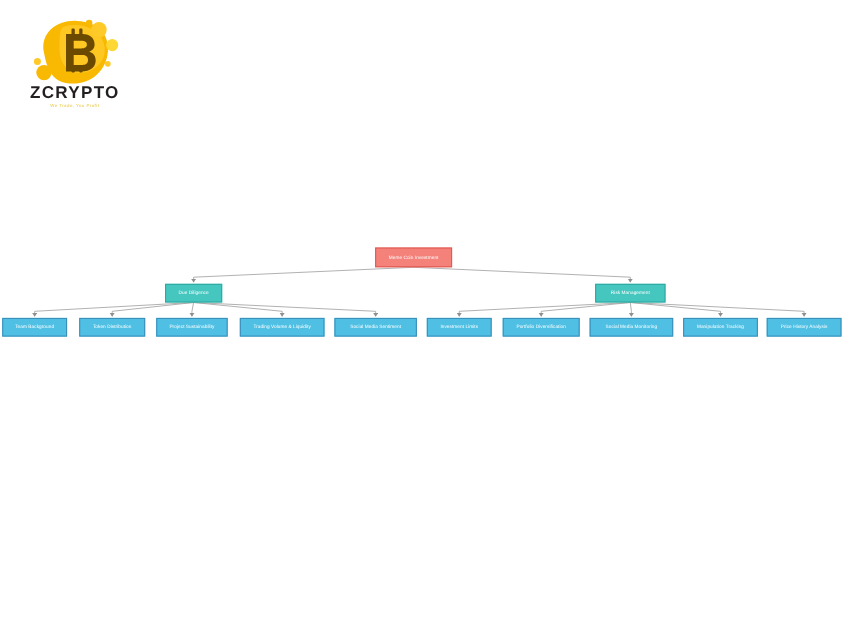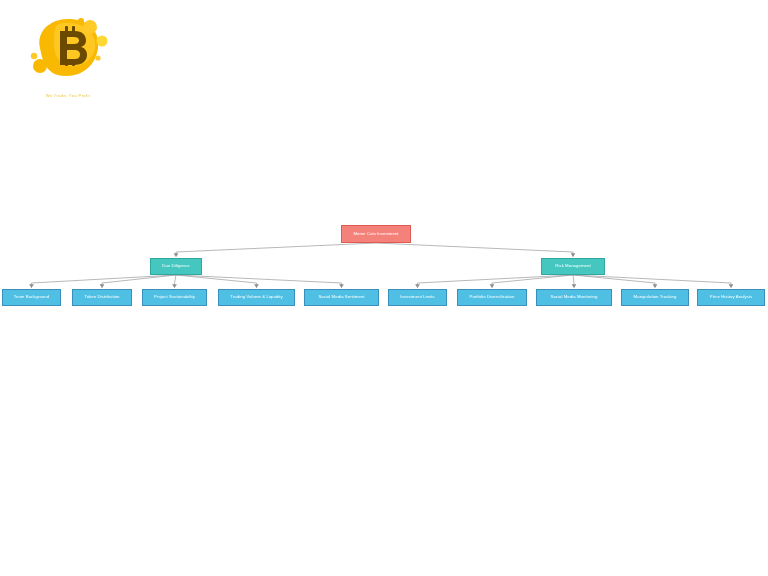--- a/index.html
+++ b/index.html
@@ -113,20 +113,21 @@
     <g fill="#6b4a00">
       <rect x="47" y="12" width="3" height="6" rx="1"></rect>
       <rect x="54" y="12" width="3" height="6" rx="1"></rect>
       <rect x="47" y="46" width="3" height="6" rx="1"></rect>
       <rect x="54" y="46" width="3" height="6" rx="1"></rect>
       <path d="M42 17 H57 C64 17 68 21 68 26.5 C68 30 66 32 63 33 C67 34 69 37 69 41 C69 47 64 51 56 51 H42 Z
                M49 23 V30 H56 C59 30 61 29 61 26.5 C61 24 59 23 56 23 Z
                M49 36 V45 H57 C60 45 62 43.5 62 40.5 C62 37.5 60 36 57 36 Z"></path>
     </g>
   </svg>
+  <div class="wordmark">ZCRYPTO</div>
   <div class="tagline">We Trade, You Profit</div>
 </div>
 
 <div id="diagram">
   <svg id="edges" viewBox="0 0 768 576">
     <defs>
       <marker id="arrow" markerWidth="6" markerHeight="6" refX="3.2" refY="2.4" orient="auto" markerUnits="userSpaceOnUse">
         <path d="M0,0 L3.6,2.4 L0,4.8 z" fill="#8f8f8f"></path>
       </marker>
     </defs>

